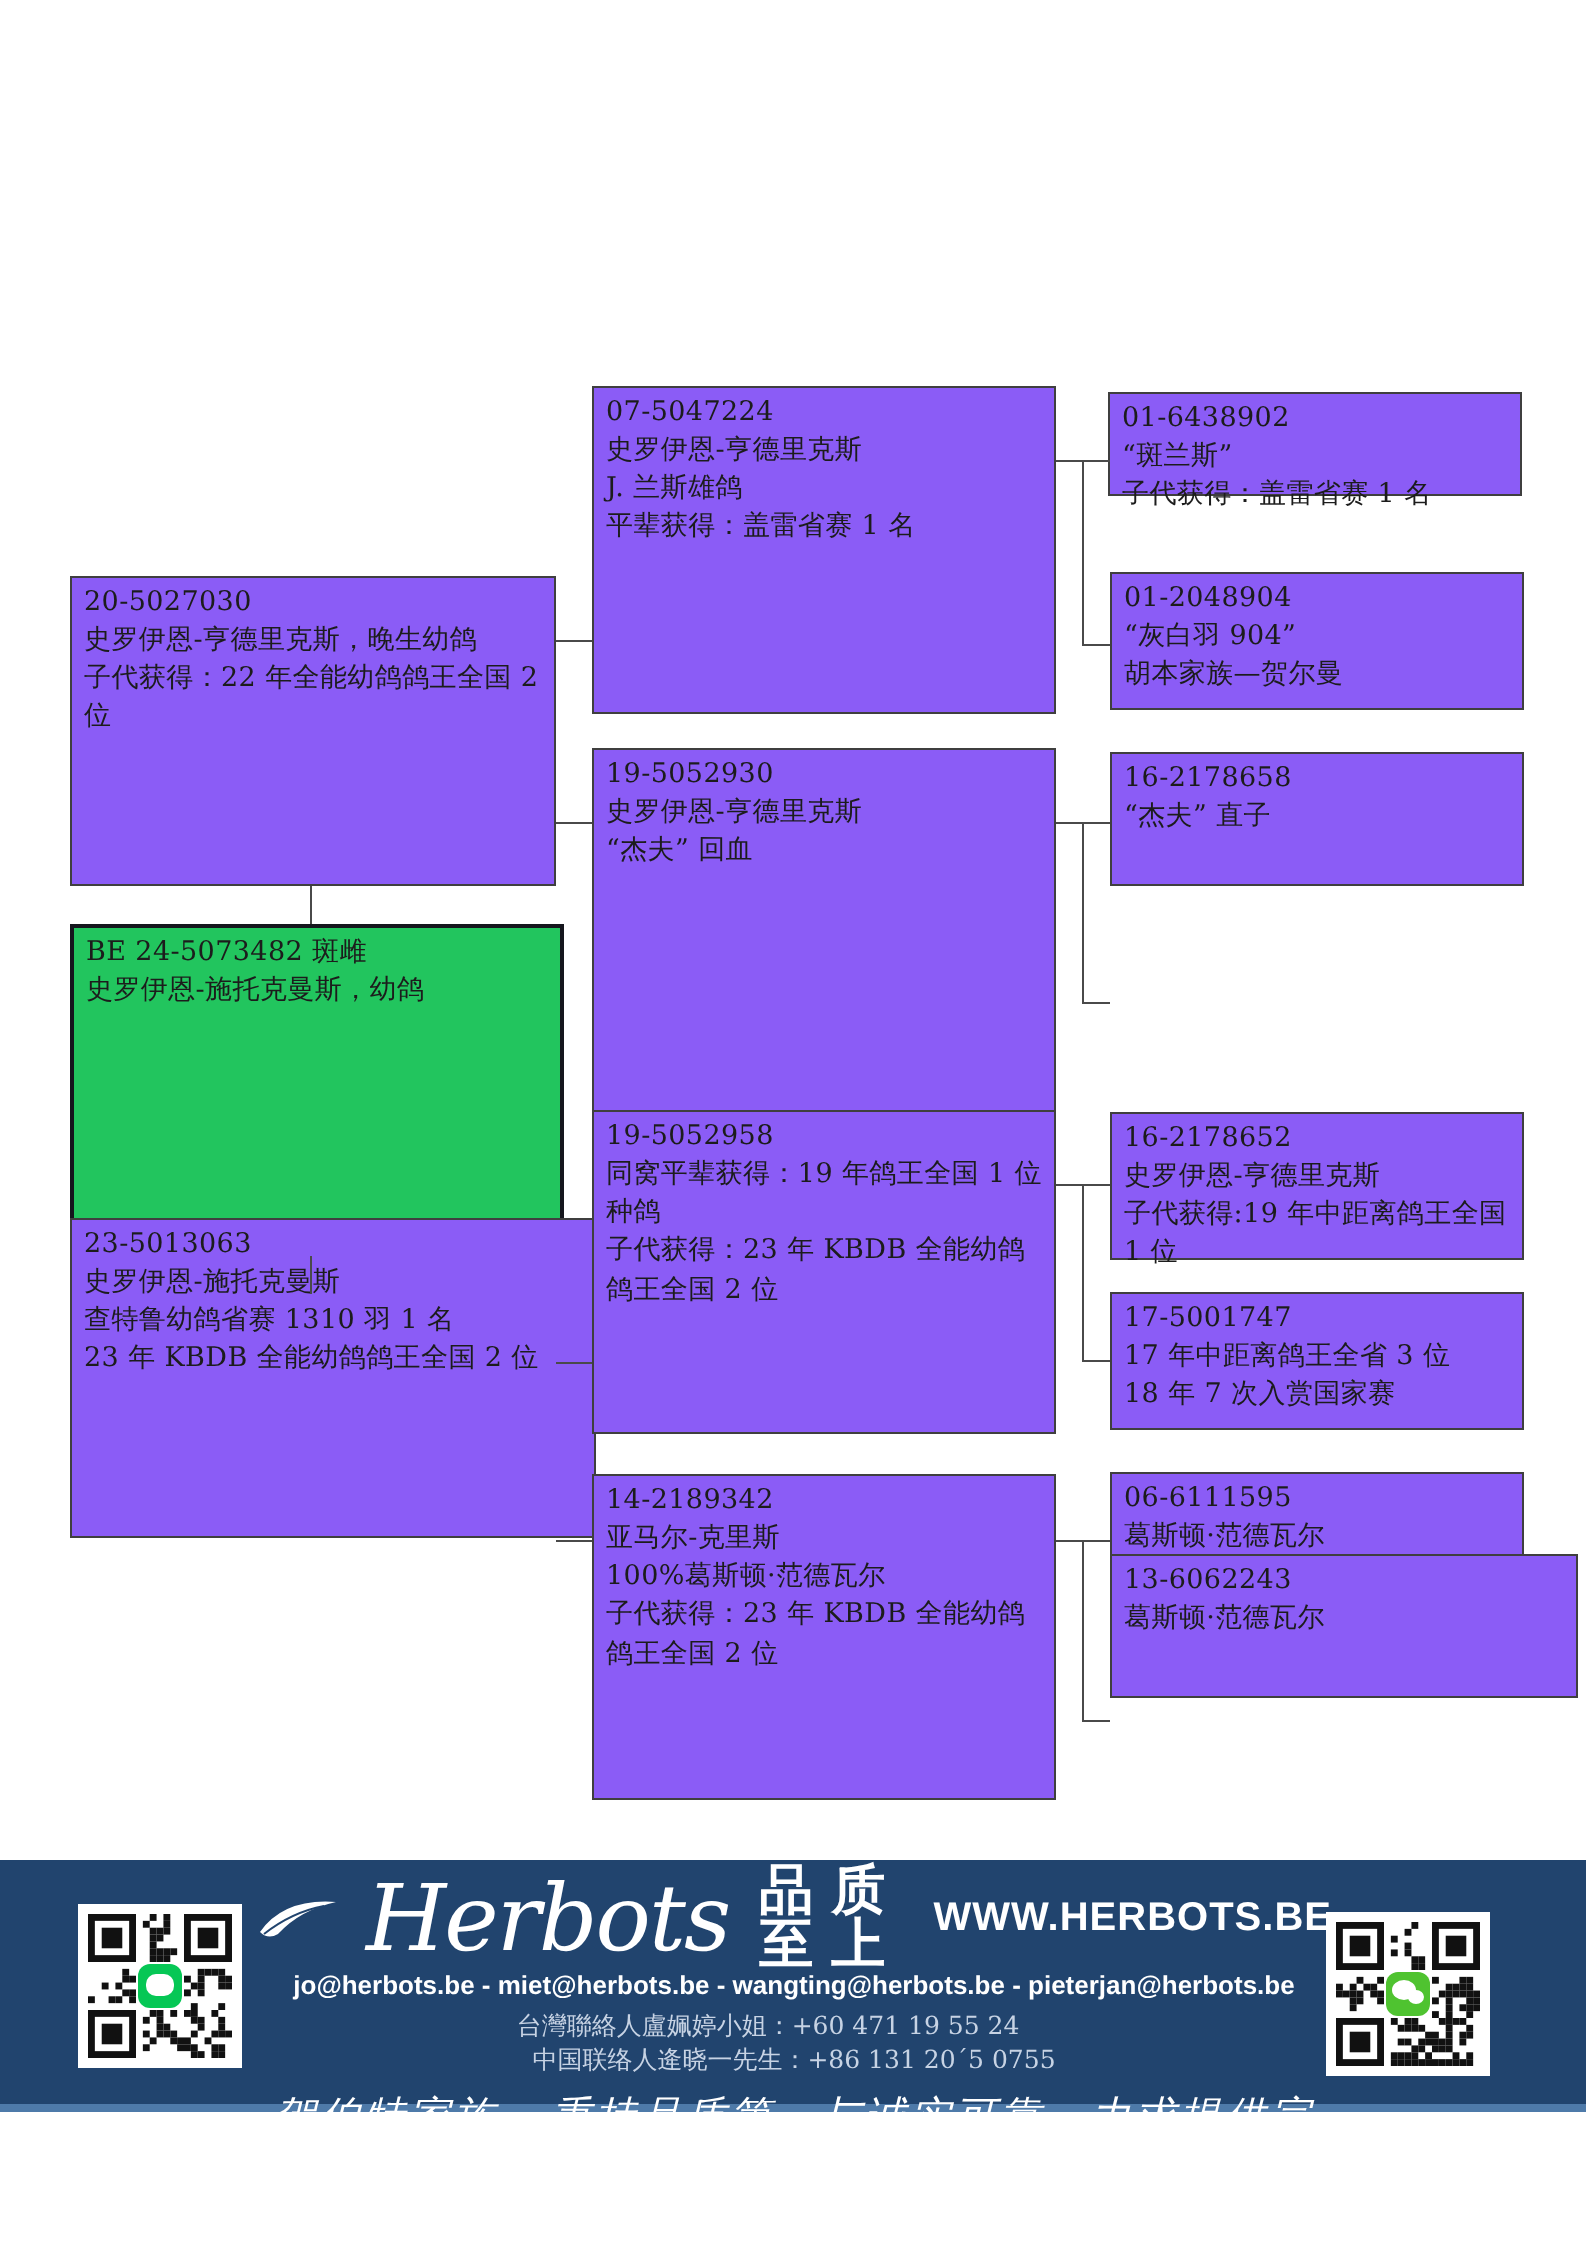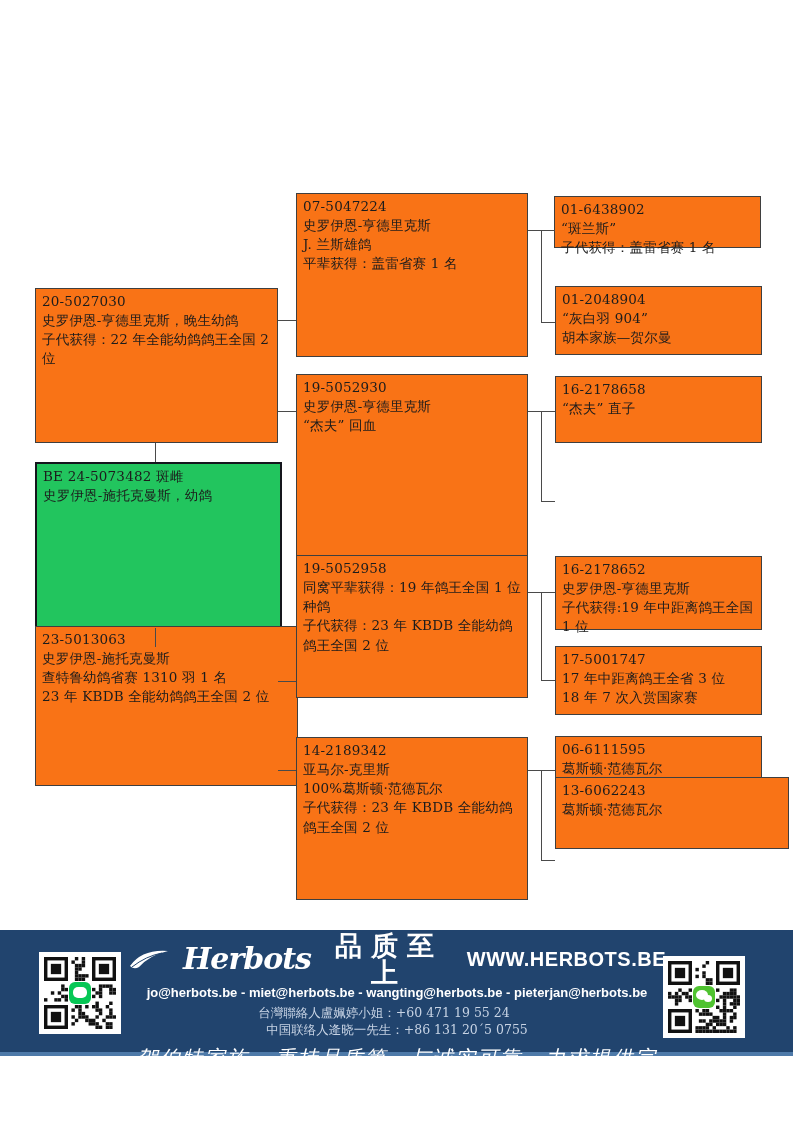--- a/index.html
+++ b/index.html
@@ -4,21 +4,21 @@
 <style>
   * { margin:0; padding:0; box-sizing:border-box; }
   html,body { background:#ffffff; }
   .page {
     position:relative; width:793px; height:1122px; margin:0 auto;
     background:#ffffff; overflow:hidden;
     font-family:"DejaVu Serif", serif;
   }
   
   .pbox {
-    position:absolute; border:1px solid #3f3f3f; background:#f97316;
+    position:absolute; border:1px solid #3f3f3f; background:#8b5cf6;
     padding:3px 6px; color:#1c1c1c;
   }
   .pbox-text {
     white-space:pre-line; font-size:13.5px; line-height:1.42;
     letter-spacing:0.2px;
   }
   .pbox.subject {
     border:2.5px solid #15161d; background:#22c55e;
   }
   
@@ -42,22 +42,22 @@
     position:absolute; left:4px; top:5px; width:14px; height:11px;
     background:#ffffff; border-radius:5px;
   }
   .wc-b1 { position:absolute; left:3px; top:4px;  width:12px; height:10px;
     background:#ffffff; border-radius:50%; }
   .wc-b2 { position:absolute; left:11px; top:9px; width:8px; height:7px;
     background:#ffffff; border-radius:50%; }
   .f-center { position:absolute; left:128px; top:4px; width:538px; text-align:center; color:#ffffff; }
   .f-row1 { display:flex; align-items:center; justify-content:center; gap:13px; height:50px; }
   .brand-logo {
-    font-family:"DejaVu Serif", serif; font-style:italic; font-weight:bold;
-    font-size:30px; letter-spacing:-1px; line-height:1;
+    font-family:"DejaVu Serif", serif; font-style:italic; font-weight:normal;
+    font-size:46px; letter-spacing:-1px; line-height:1;
   }
   .slogan {
     font-size:27px; letter-spacing:9px; line-height:1; font-weight:bold;
     font-family:"DejaVu Serif", serif;
   }
   .website {
     font-family:"Liberation Sans", sans-serif; font-weight:bold;
     font-size:20px; letter-spacing:0.5px; line-height:1;
   }
   .emails {
@@ -85,39 +85,39 @@
     <div class="pbox-text">20-5027030
 史罗伊恩-亨德里克斯，晚生幼鸽
 子代获得：22 年全能幼鸽鸽王全国 2 位</div>
   </div>
 
   <div class="pbox subject" style="left:35px; top:462px; width:247px; height:166px">
     <div class="pbox-text">BE 24-5073482  斑雌
 史罗伊恩-施托克曼斯，幼鸽</div>
   </div>
 
-  <div class="pbox" style="left:35px; top:626px; width:263px; height:160px">
+  <div class="pbox" style="left:35px; top:609px; width:263px; height:160px">
     <div class="pbox-text">23-5013063
 史罗伊恩-施托克曼斯
 查特鲁幼鸽省赛 1310 羽 1 名
 23 年 KBDB 全能幼鸽鸽王全国 2 位</div>
   </div>
 
   <div class="pbox" style="left:296px; top:193px; width:232px; height:164px">
     <div class="pbox-text">07-5047224
 史罗伊恩-亨德里克斯
 J. 兰斯雄鸽
 平辈获得：盖雷省赛 1 名</div>
   </div>
   <div class="pbox" style="left:296px; top:374px; width:232px; height:193px">
     <div class="pbox-text">19-5052930
 史罗伊恩-亨德里克斯
 “杰夫” 回血</div>
   </div>
-  <div class="pbox" style="left:296px; top:555px; width:232px; height:143px">
+  <div class="pbox" style="left:296px; top:555px; width:232px; height:162px">
     <div class="pbox-text">19-5052958
 同窝平辈获得：19 年鸽王全国 1 位
 种鸽
 子代获得：23 年 KBDB 全能幼鸽鸽王全国 2 位</div>
   </div>
   <div class="pbox" style="left:296px; top:737px; width:232px; height:163px">
     <div class="pbox-text">14-2189342
 亚马尔-克里斯
 100%葛斯顿·范德瓦尔
 子代获得：23 年 KBDB 全能幼鸽鸽王全国 2 位</div>

